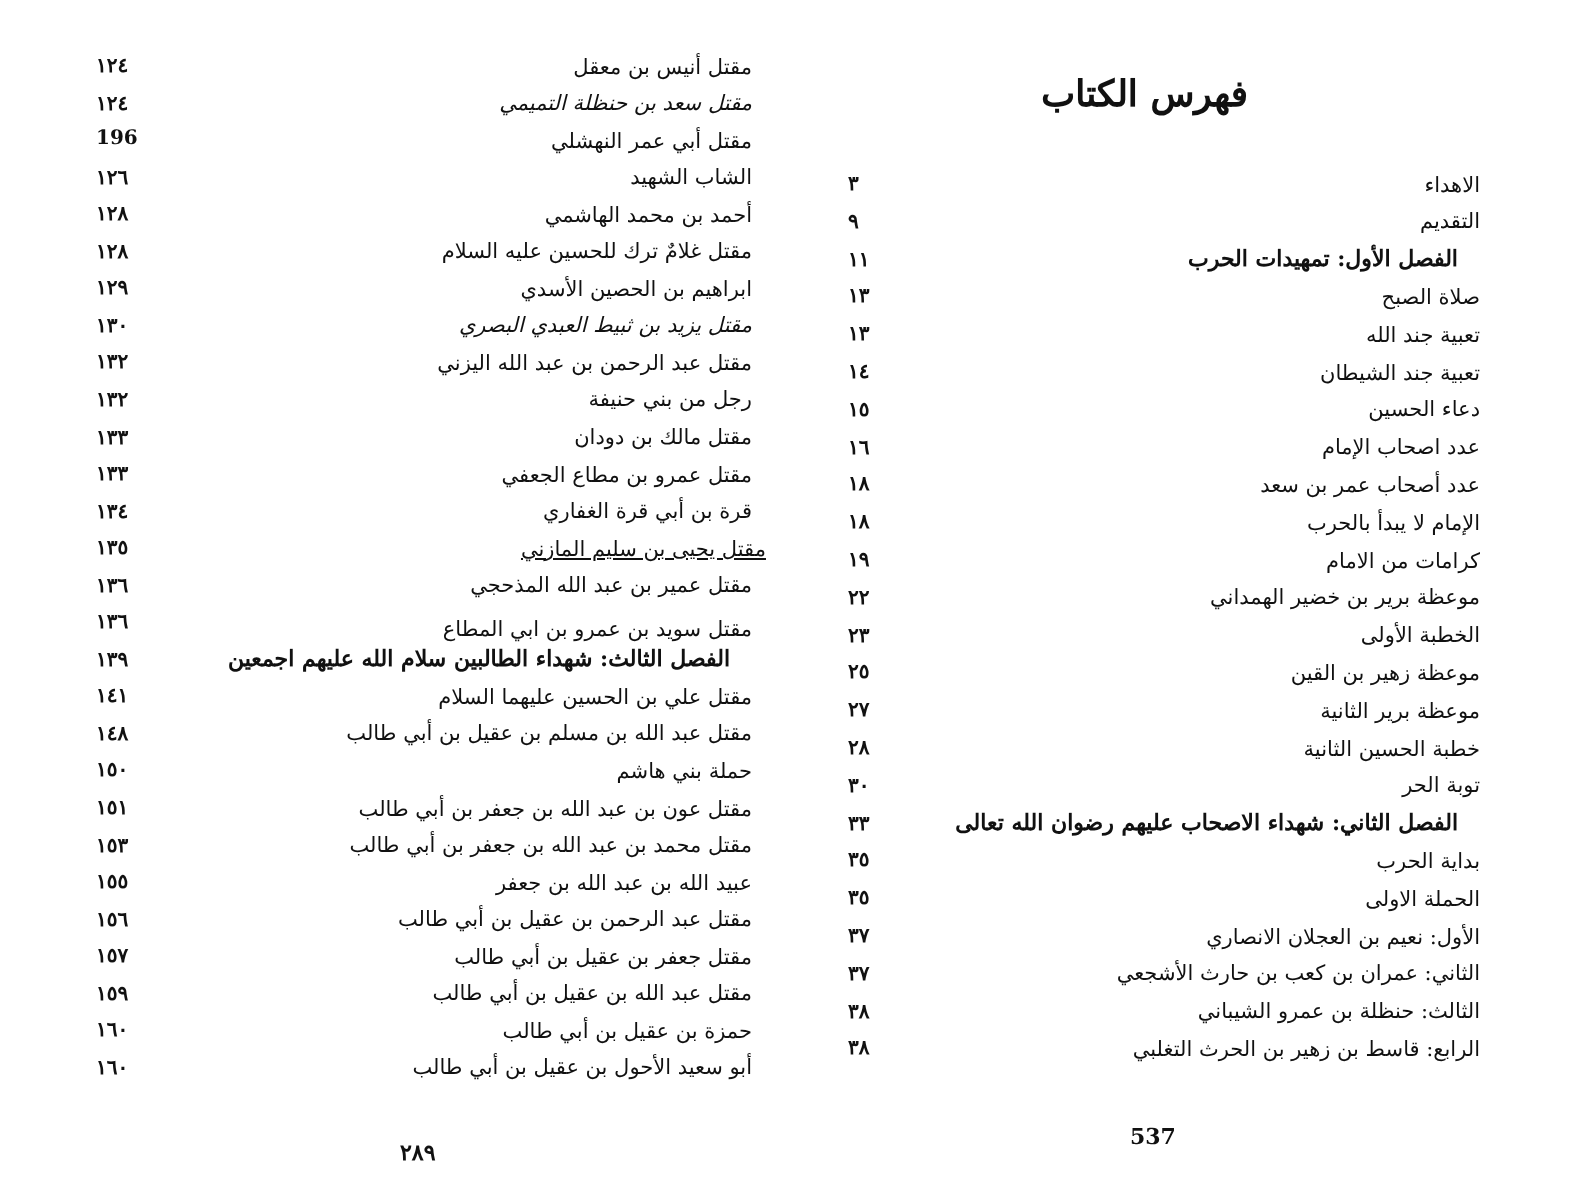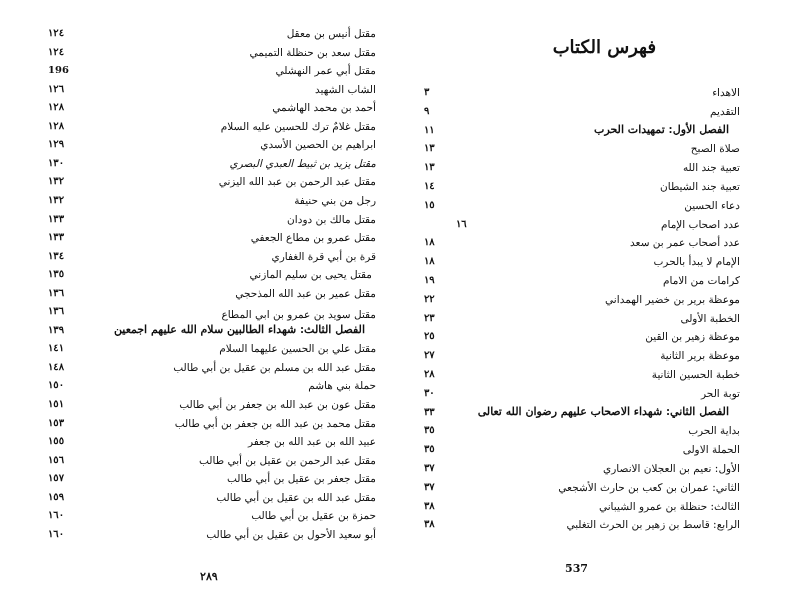--- a/index.html
+++ b/index.html
@@ -17,21 +17,21 @@
   </style>
 </head>
 <body>
 
 <div class="page" id="page-left">
   <div id="left-list">
       <div class="toc-row" style="top: 24px; right: 24px;">
         <span class="entry">مقتل أنيس بن معقل</span>
       </div>
       <span class="num" style="top: 27px; left: 48px;">١٢٤</span>
-      <div class="toc-row" style="top: 42.55px; right: 24px;">
+      <div class="toc-row" style="top: 42.55px; right: 24px; font-style: italic;">
         <span class="entry">مقتل سعد بن حنظلة التميمي</span>
       </div>
       <span class="num" style="top: 45.55px; left: 48px;">١٢٤</span>
       <div class="toc-row" style="top: 61.1px; right: 24px;">
         <span class="entry">مقتل أبي عمر النهشلي</span>
       </div>
       <span class="num" style="top: 64.1px; left: 48px;">196</span>
       <div class="toc-row" style="top: 79.65px; right: 24px;">
         <span class="entry">الشاب الشهيد</span>
       </div>
@@ -65,21 +65,21 @@
       </div>
       <span class="num" style="top: 212.5px; left: 48px;">١٣٣</span>
       <div class="toc-row" style="top: 228.05px; right: 24px; margin-left: 47px;">
         <span class="entry">مقتل عمرو بن مطاع الجعفي</span>
       </div>
       <span class="num" style="top: 231.05px; left: 48px;">١٣٣</span>
       <div class="toc-row" style="top: 246.6px; right: 24px; justify-content: center;">
         <span class="entry">قرة بن أبي قرة الغفاري</span>
       </div>
       <span class="num" style="top: 249.6px; left: 48px;">١٣٤</span>
-      <div class="toc-row" style="top: 265.15px; right: 28px;">
+      <div class="toc-row" style="top: 265.15px; right: 17px; text-decoration: underline;">
         <span class="entry">مقتل يحيى بن سليم المازني</span>
       </div>
       <span class="num" style="top: 268.15px; left: 48px;">١٣٥</span>
       <div class="toc-row" style="top: 283.7px; right: 24px;">
         <span class="entry">مقتل عمير بن عبد الله المذحجي</span>
       </div>
       <span class="num" style="top: 286.7px; left: 48px;">١٣٦</span>
       <div class="toc-row" style="top: 305px; right: 24px;">
         <span class="entry">مقتل سويد بن عمرو بن ابي المطاع</span>
       </div>
@@ -130,21 +130,21 @@
       <span class="num" style="top: 509.3px; left: 48px;">١٦٠</span>
       <div class="toc-row" style="top: 524.85px; right: 24px;">
         <span class="entry">أبو سعيد الأحول بن عقيل بن أبي طالب</span>
       </div>
       <span class="num" style="top: 527.85px; left: 48px;">١٦٠</span>
     </div>
   <div class="footer" style="left:200px; top:570px;">٢٨٩</div>
 </div>
 
 <div class="page" id="page-right">
-  <div class="title" style="right:141px; top:36px;text-align:right;">فهرس الكتاب</div>
+  <div class="title" style="right:173px; top:36px;text-align:right;">فهرس الكتاب</div>
   <div id="right-list">
       <div class="toc-row" style="top: 83px; right: 57px;">
         <span class="entry">الاهداء</span>
       </div>
       <span class="num" style="top: 86px; left: 24px;">٣</span>
       <div class="toc-row" style="top: 101.8px; right: 57px;">
         <span class="entry">التقديم</span>
       </div>
       <span class="num" style="top: 104.8px; left: 24px;">٩</span>
       <div class="toc-row" style="top: 120.6px; right: 68px;">
@@ -163,21 +163,21 @@
         <span class="entry">تعبية جند الشيطان</span>
       </div>
       <span class="num" style="top: 180px; left: 24px;">١٤</span>
       <div class="toc-row" style="top: 195.8px; right: 57px;">
         <span class="entry">دعاء الحسين</span>
       </div>
       <span class="num" style="top: 198.8px; left: 24px;">١٥</span>
       <div class="toc-row" style="top: 214.6px; right: 57px;">
         <span class="entry">عدد اصحاب الإمام</span>
       </div>
-      <span class="num" style="top: 217.6px; left: 24px; margin-left: 32px;">١٦</span>
+      <span class="num" style="top: 217.6px; left: 24px;">١٦</span>
       <div class="toc-row" style="top: 233.4px; right: 57px;">
         <span class="entry">عدد أصحاب عمر بن سعد</span>
       </div>
       <span class="num" style="top: 236.4px; left: 24px;">١٨</span>
       <div class="toc-row" style="top: 252.2px; right: 57px;">
         <span class="entry">الإمام لا يبدأ بالحرب</span>
       </div>
       <span class="num" style="top: 255.2px; left: 24px;">١٨</span>
       <div class="toc-row" style="top: 271px; right: 57px;">
         <span class="entry">كرامات من الامام</span>

